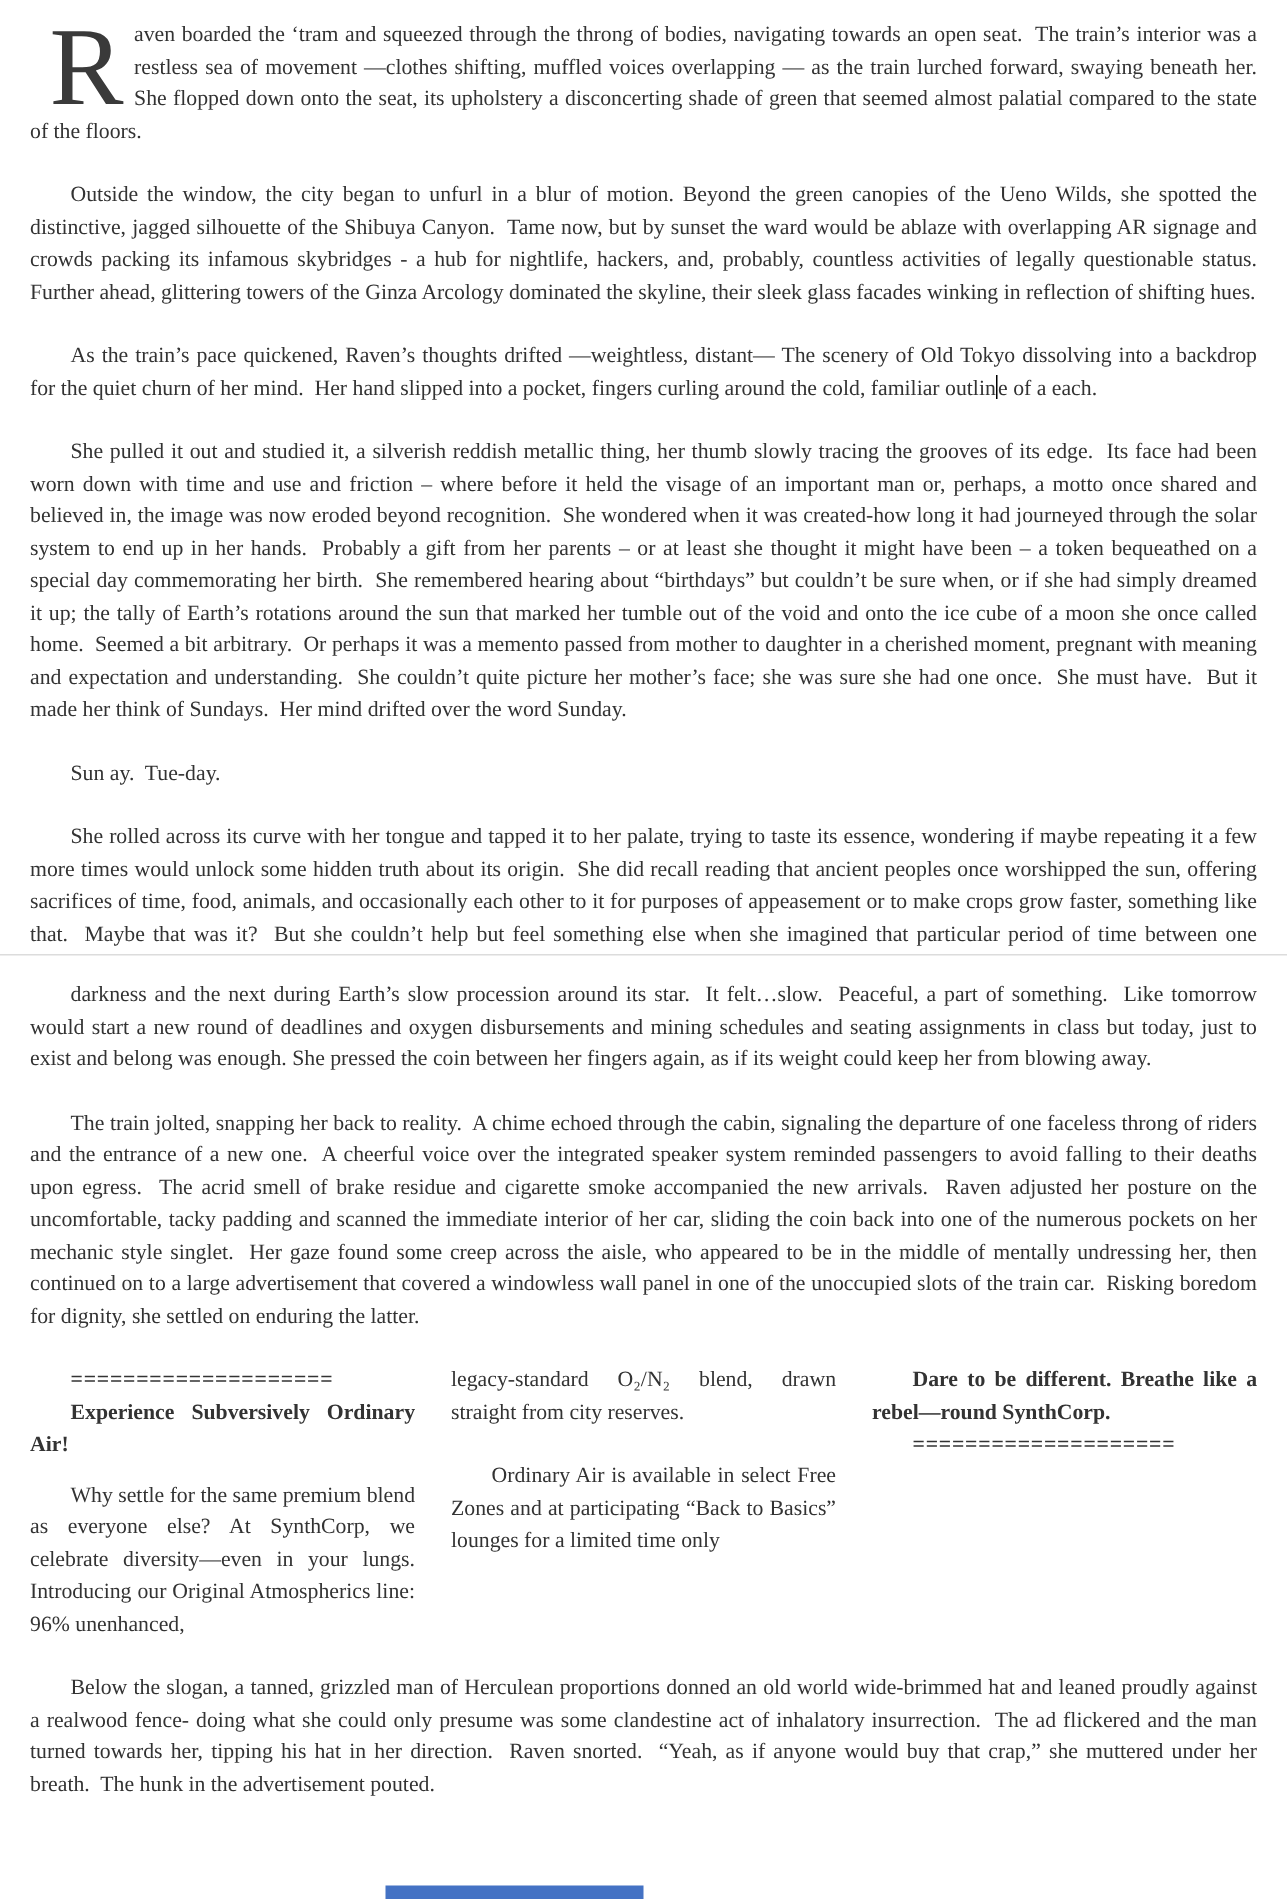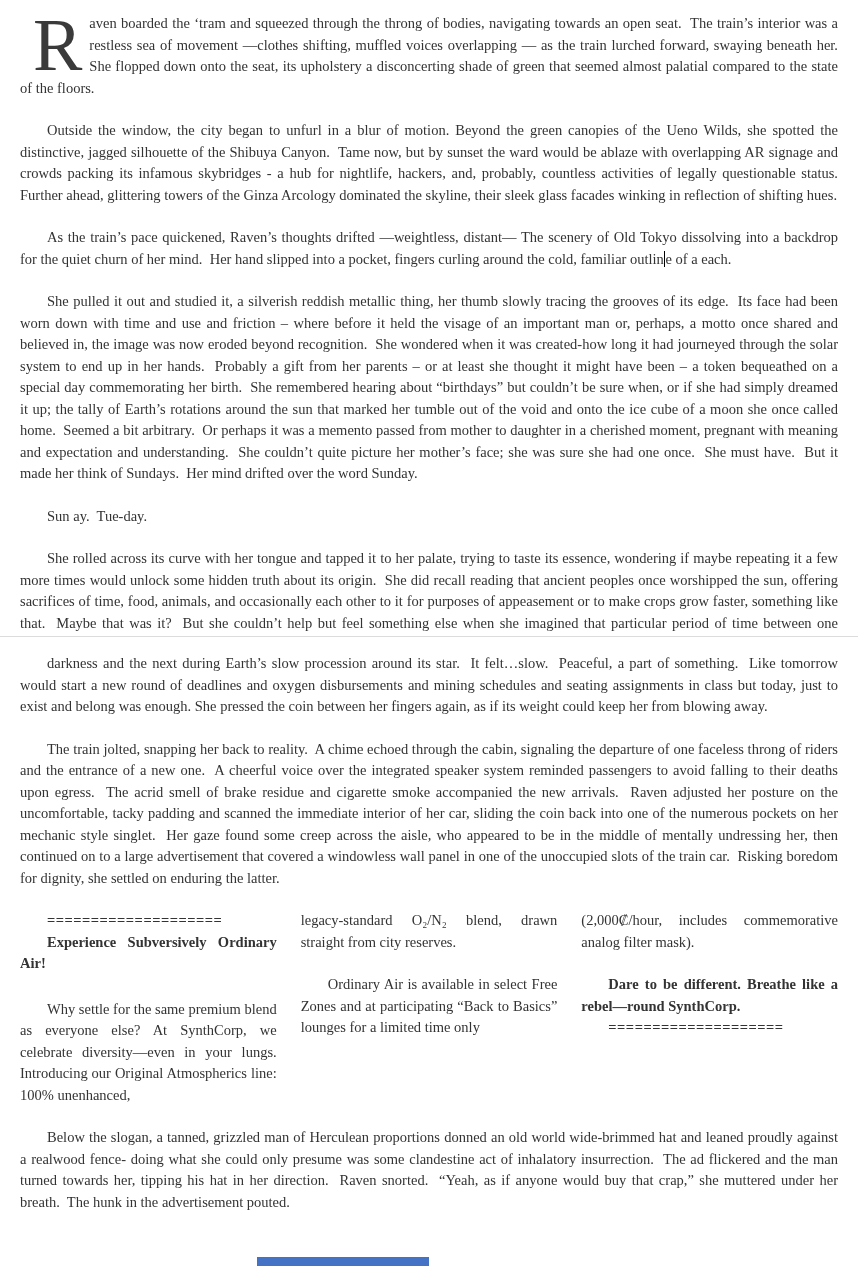--- a/index.html
+++ b/index.html
@@ -53,21 +53,21 @@
     font-size: 14.5px;
     line-height: 21.5px;
     text-align: justify;
     white-space: pre-wrap;
     margin: 0 0 21px 0;
     text-indent: 27px;
   }
   .ad-col p.cont { text-indent: 0; }
   .ad-col p.bold { font-weight: bold; }
   .ad-col p.divider { font-weight: bold; margin-bottom: 0; letter-spacing: 0.5px; }
-  .ad-col p.head-top { margin-bottom: 24px; }
+  .ad-col p.head-top { margin-bottom: 12px; }
   .ad-col p.no-gap { margin-bottom: 0; }
   .ad-col p.last { margin-bottom: 0; }
 
   .bottom-bar {
     position: absolute;
     left: 257px;
     bottom: 0;
     width: 172px;
     height: 9px;
     background: #4472c4;
@@ -93,28 +93,27 @@
   <hr class="pagebreak-line" style="border-top-color: rgb(220, 220, 220);">
 
   <p class="story after-break">darkness and the next during Earth’s slow procession around its star.  It felt…slow.  Peaceful, a part of something.  Like tomorrow would start a new round of deadlines and oxygen disbursements and mining schedules and seating assignments in class but today, just to exist and belong was enough. She pressed the coin between her fingers again, as if its weight could keep her from blowing away.</p>
 
   <p class="story">The train jolted, snapping her back to reality.  A chime echoed through the cabin, signaling the departure of one faceless throng of riders and the entrance of a new one.  A cheerful voice over the integrated speaker system reminded passengers to avoid falling to their deaths upon egress.  The acrid smell of brake residue and cigarette smoke accompanied the new arrivals.  Raven adjusted her posture on the uncomfortable, tacky padding and scanned the immediate interior of her car, sliding the coin back into one of the numerous pockets on her mechanic style singlet.  Her gaze found some creep across the aisle, who appeared to be in the middle of mentally undressing her, then continued on to a large advertisement that covered a windowless wall panel in one of the unoccupied slots of the train car.  Risking boredom for dignity, she settled on enduring the latter.</p>
 
   <div class="ad-row">
     <div class="ad-col">
       <p class="divider">====================</p>
       <p class="bold head-top">Experience Subversively Ordinary Air!</p>
-      <p class="last">Why settle for the same premium blend as everyone else? At SynthCorp, we celebrate diversity—even in your lungs. Introducing our Original Atmospherics line: 100% unenhanced,</p>
+      <p class="last">Why settle for the same premium blend as everyone else? At SynthCorp, we celebrate diversity—even in your lungs. Introducing our Original Atmospherics line: 96% unenhanced,</p>
     </div>
     <div class="ad-col">
       <p class="cont">legacy-standard O₂/N₂ blend, drawn straight from city reserves.</p>
       <p class="last">Ordinary Air is available in select Free Zones and at participating “Back to Basics” lounges for a limited time only</p>
     </div>
     <div class="ad-col">
-      <p class="cont">(2,000₡/hour, includes commemorative analog filter mask).</p>
       <p class="bold no-gap">Dare to be different. Breathe like a rebel—round SynthCorp.</p>
       <p class="divider last">====================</p>
     </div>
   </div>
 
   <p class="story">Below the slogan, a tanned, grizzled man of Herculean proportions donned an old world wide-brimmed hat and leaned proudly against a realwood fence- doing what she could only presume was some clandestine act of inhalatory insurrection.  The ad flickered and the man turned towards her, tipping his hat in her direction.  Raven snorted.  “Yeah, as if anyone would buy that crap,” she muttered under her breath.  The hunk in the advertisement pouted.</p>
 
 </div>
 
 <div class="bottom-bar" style="background: rgb(68, 114, 196);"></div>

